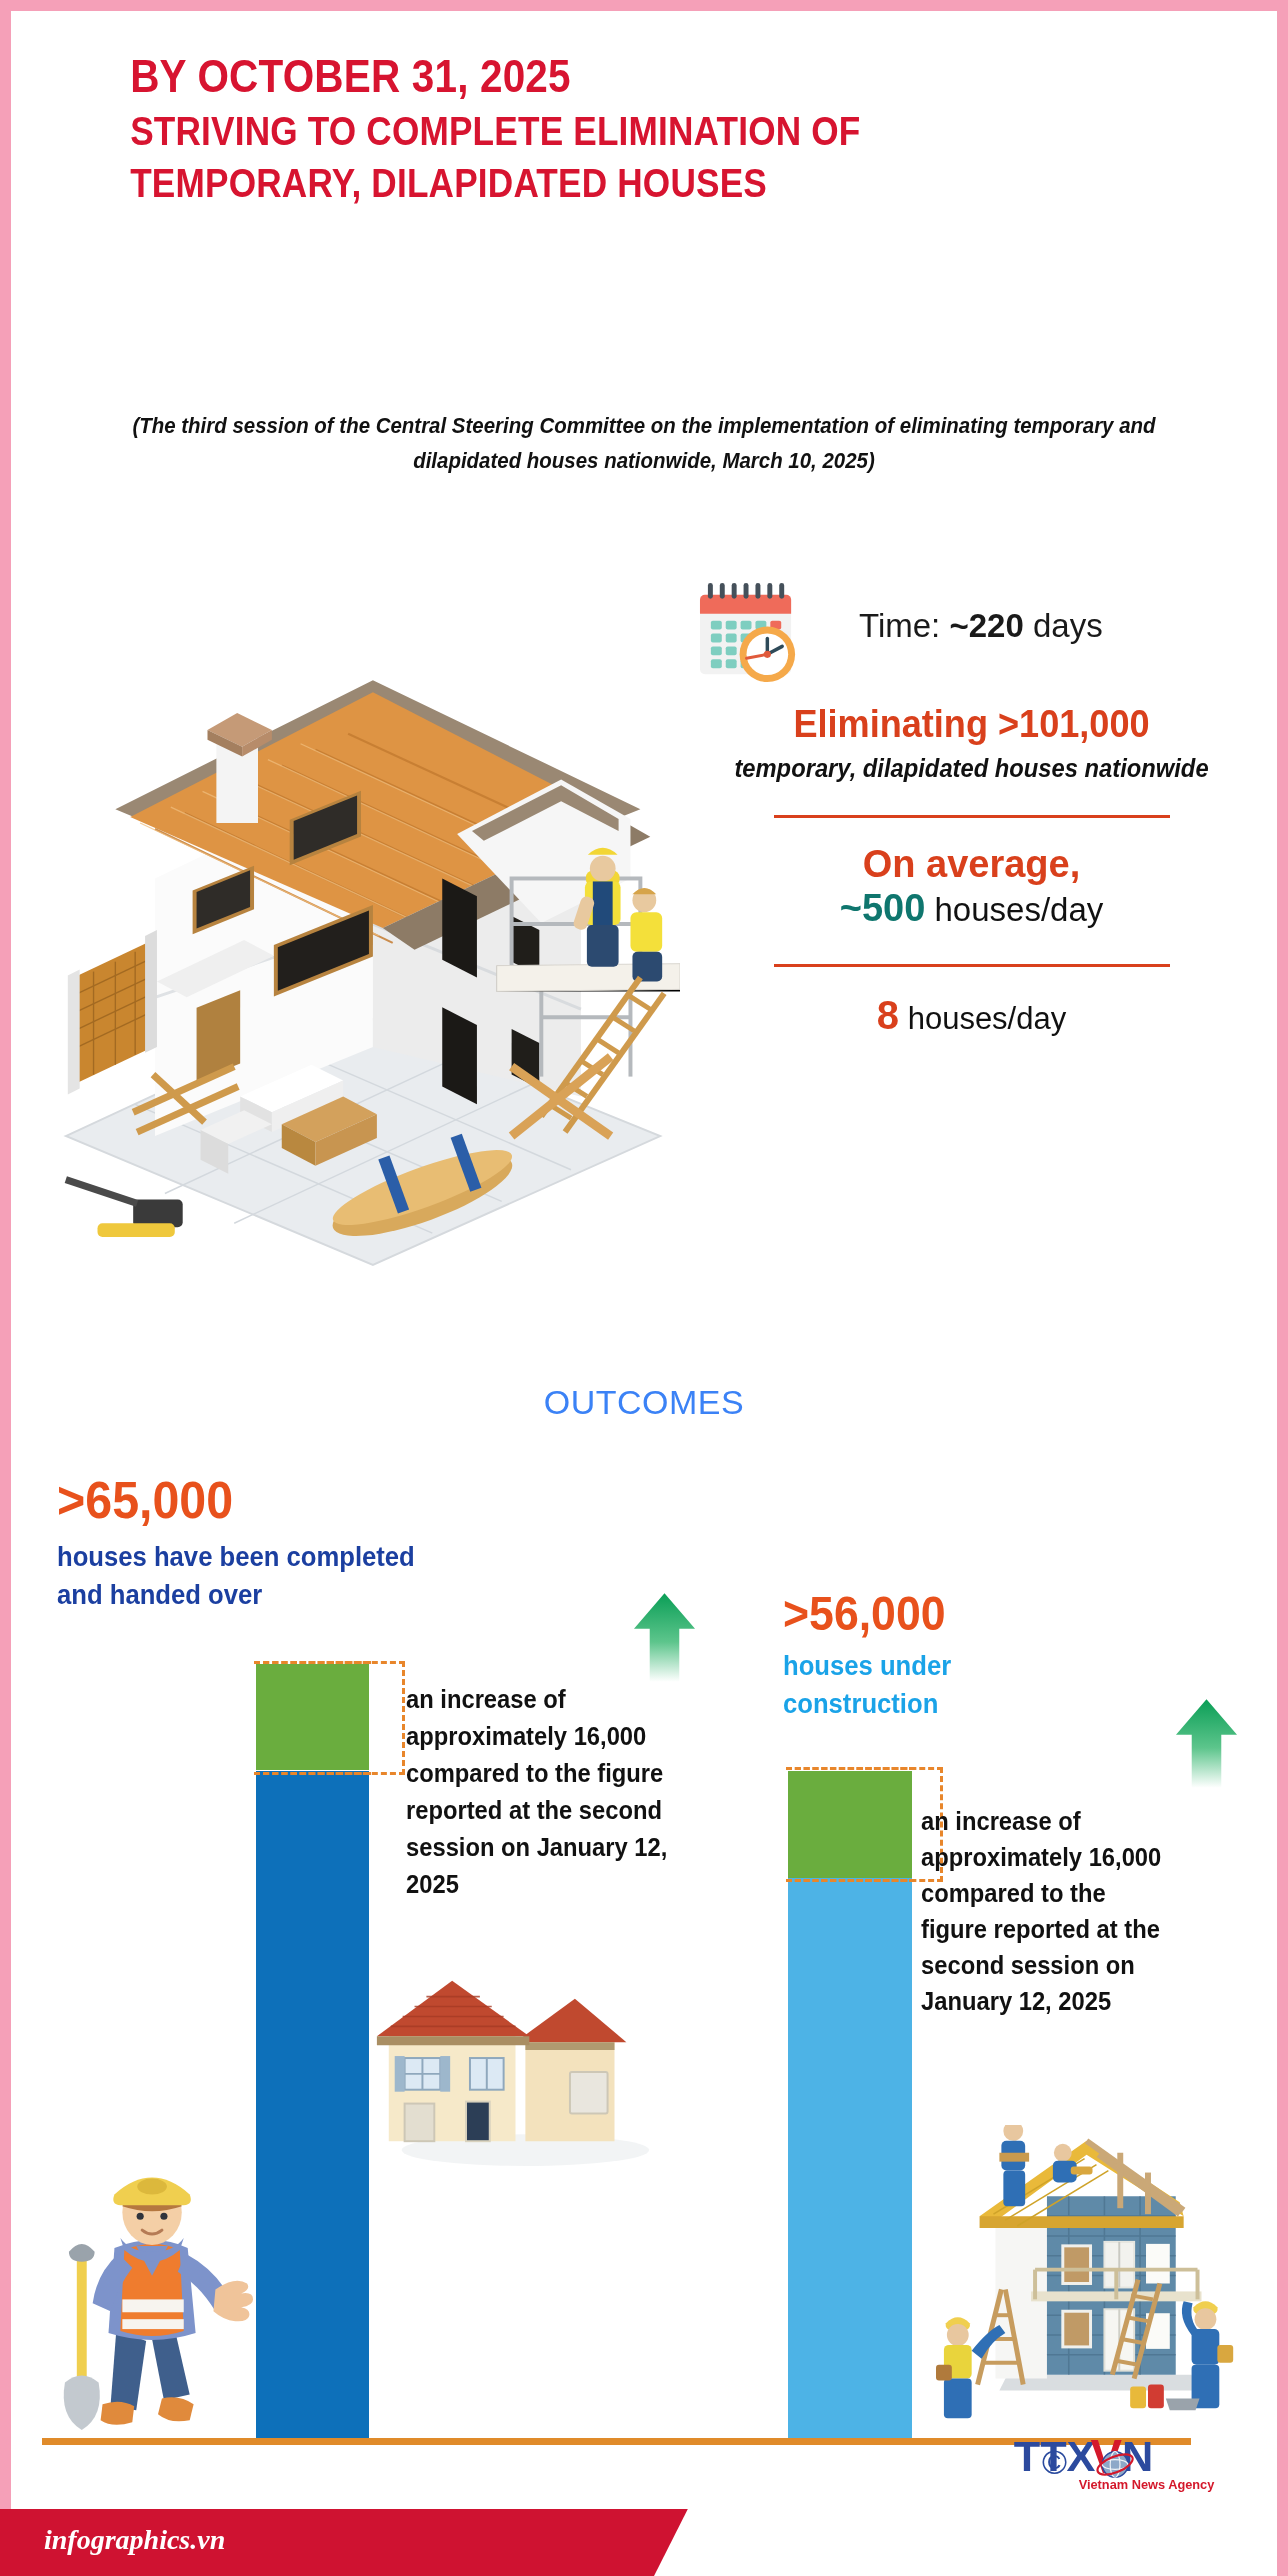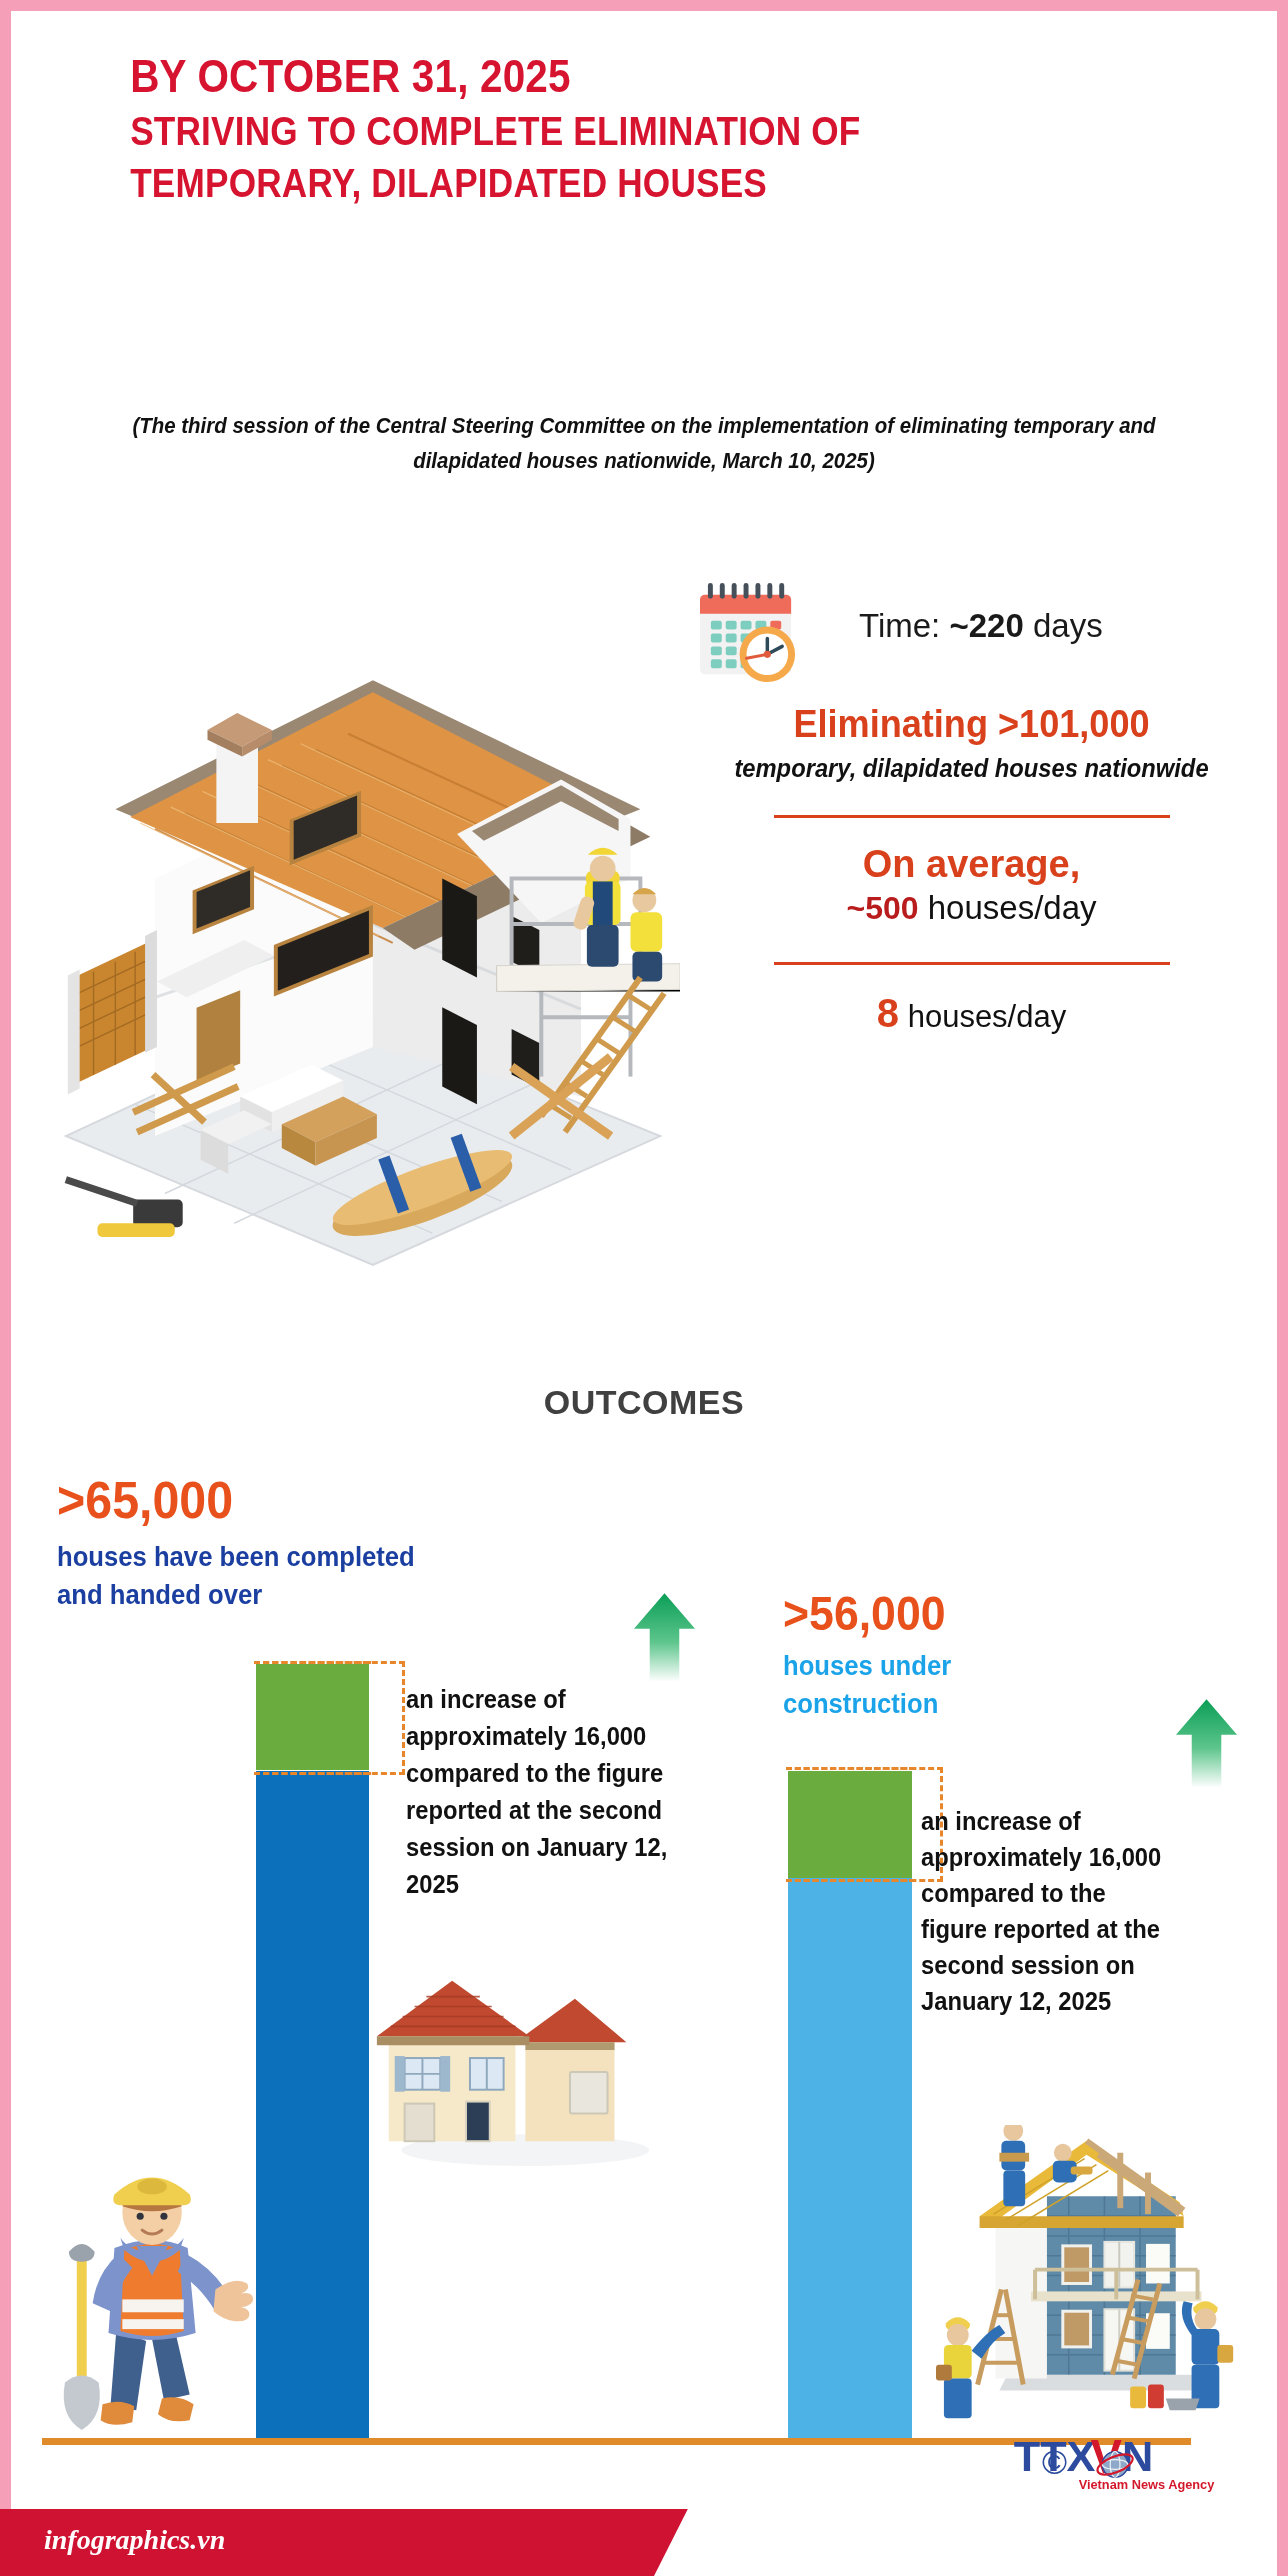--- a/index.html
+++ b/index.html
@@ -58,31 +58,31 @@
     text-align:center; font-style:italic; font-weight:bold;
     font-size:25px; line-height:33px; color:#111; margin-top:4px;
     transform:scaleX(.95);
   }
 
   .divider { height:3px; background:#d9401c; margin:30px auto 0 auto; width:396px; }
 
   #avg-block { text-align:center; margin-top:26px; }
   #avg-label { font-size:38px; font-weight:bold; color:#d9401c; line-height:40px; }
   #avg-value { font-size:33px; line-height:48px; color:#111; }
-  #avg-value .num { color:#b91c1c; font-weight:bold; font-size:32px; }
+  #avg-value .num { color:#0f766e; font-weight:bold; font-size:38px; }
 
   #prov-block { text-align:center; margin-top:24px; }
   #prov-label { font-size:34px; font-weight:bold; color:#d9401c; line-height:44px; }
   #prov-value { font-size:31px; line-height:48px; color:#111; margin-top:4px; }
   #prov-value .num { color:#d9401c; font-weight:bold; font-size:40px; }
 
   
   #outcomes-title {
     position:absolute; left:0; right:0; top:1383px; text-align:center;
-    color:#404040; font-weight:bold; font-size:34px; letter-spacing:0.5px;
+    color:#3b82f6; font-weight:normal; font-size:34px; letter-spacing:0.5px;
   }
   #baseline { position:absolute; left:42px; top:2438px; width:1149px; height:7px; background:#e08b2a; }
 
   .bar { position:absolute; }
   #bar1-base { left:256px; top:1771px; width:113px; height:668px; background:#0d70ba; }
   #bar1-top  { left:256px; top:1664px; width:113px; height:106px; background:#6aad3e; }
   #bar1-bracket {
     position:absolute; left:254px; top:1661px; width:151px; height:114px;
     border:3px dashed #e8862b; border-left:none;
   }

